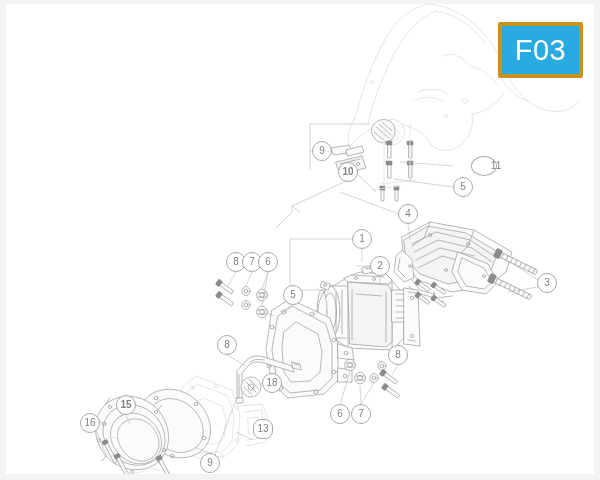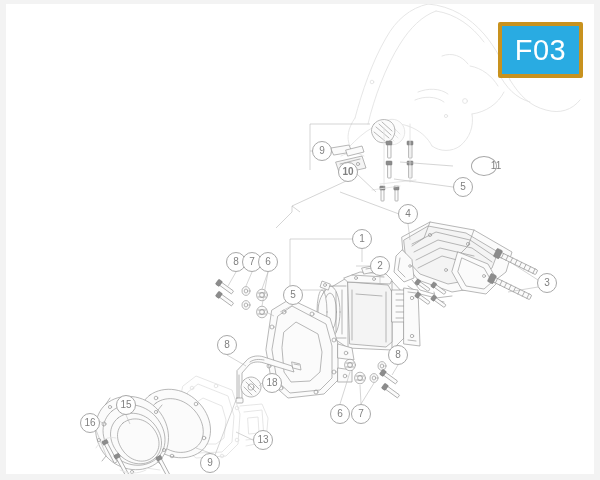--- a/index.html
+++ b/index.html
@@ -505,24 +505,24 @@
       </div>
       <div class="callout" style="left: 340px; top: 414px;">
         <span class="callout-num">6</span>
       </div>
       <div class="callout" style="left: 361px; top: 414px;">
         <span class="callout-num">7</span>
       </div>
       <div class="callout" style="left: 90px; top: 405px; margin-top: 8px;">
         <span class="callout-num">16</span>
       </div>
-      <div class="callout" style="left: 126px; top: 405px;">
+      <div class="callout" style="left: 126px; top: 405px; font-weight: bold;">
         <span class="callout-num">15</span>
       </div>
-      <div class="callout" style="left: 263px; top: 440px;">
+      <div class="callout" style="left: 263px; top: 429px; border-radius: 8px;">
         <span class="callout-num">13</span>
       </div>
       <div class="callout" style="left: 210px; top: 463px;">
         <span class="callout-num">9</span>
       </div>
     </div>
 
   <div id="badge">
     <span id="badge-label">F03</span>
   </div>

